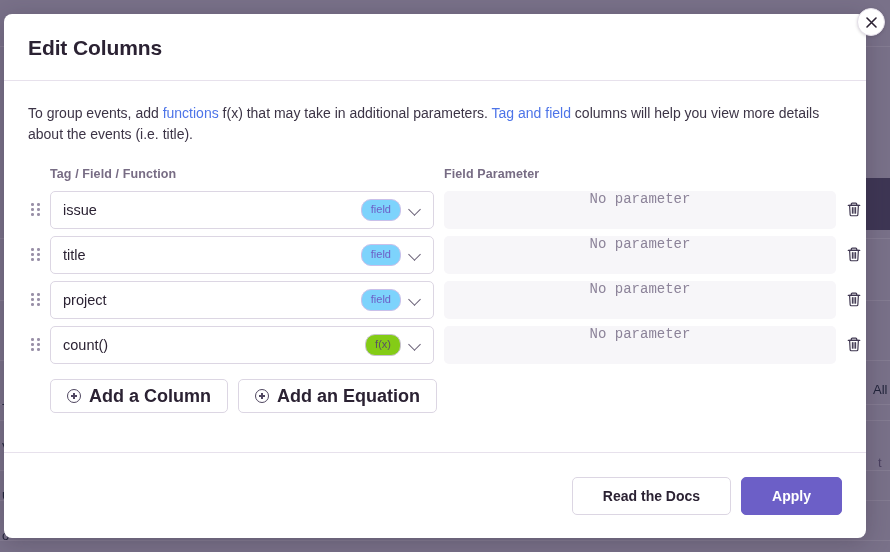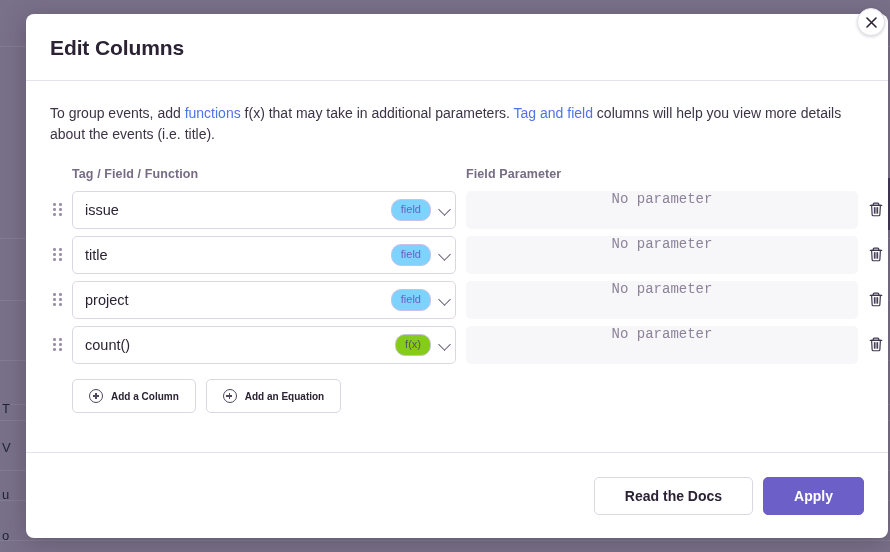--- a/index.html
+++ b/index.html
@@ -57,21 +57,21 @@
   
   #modal-overlay {
     position: absolute;
     inset: 0;
     background: rgba(74, 65, 96, 0.28);
   }
 
   
   #modal {
     position: absolute;
-    left: 26px;
+    left: 4px;
     top: 14px;
     width: 862px;
     height: 524px;
     background: #ffffff;
     border-radius: 8px;
     box-shadow: 0 4px 24px rgba(43,34,51,0.28);
     display: flex;
     flex-direction: column;
     overflow: hidden;
   }
@@ -148,21 +148,21 @@
     background: #9a91a8;
   }
 
   .field-select {
     height: 38px;
     border: 1px solid #dcd6e3;
     border-radius: 5px;
     background: #ffffff;
     display: flex;
     align-items: center;
-    padding: 0 0 0 12px;
+    padding: 0 8px 0 12px;
     cursor: pointer;
   }
   .field-select-label {
     flex: 1 1 auto;
     font-size: 14.5px;
     color: #2b2233;
     overflow: hidden;
     white-space: nowrap;
     text-overflow: ellipsis;
   }
@@ -238,21 +238,21 @@
   }
   .add-btn {
     height: 34px;
     border: 1px solid #dcd6e3;
     border-radius: 5px;
     background: #ffffff;
     display: inline-flex;
     align-items: center;
     gap: 8px;
     padding: 0 16px;
-    font-size: 10px;
+    font-size: 18px;
     font-weight: bold;
     color: #2b2233;
     cursor: pointer;
   }
   .plus-circle {
     flex: none;
     width: 14px;
     height: 14px;
     border: 1.4px solid #4f4660;
     border-radius: 50%;

